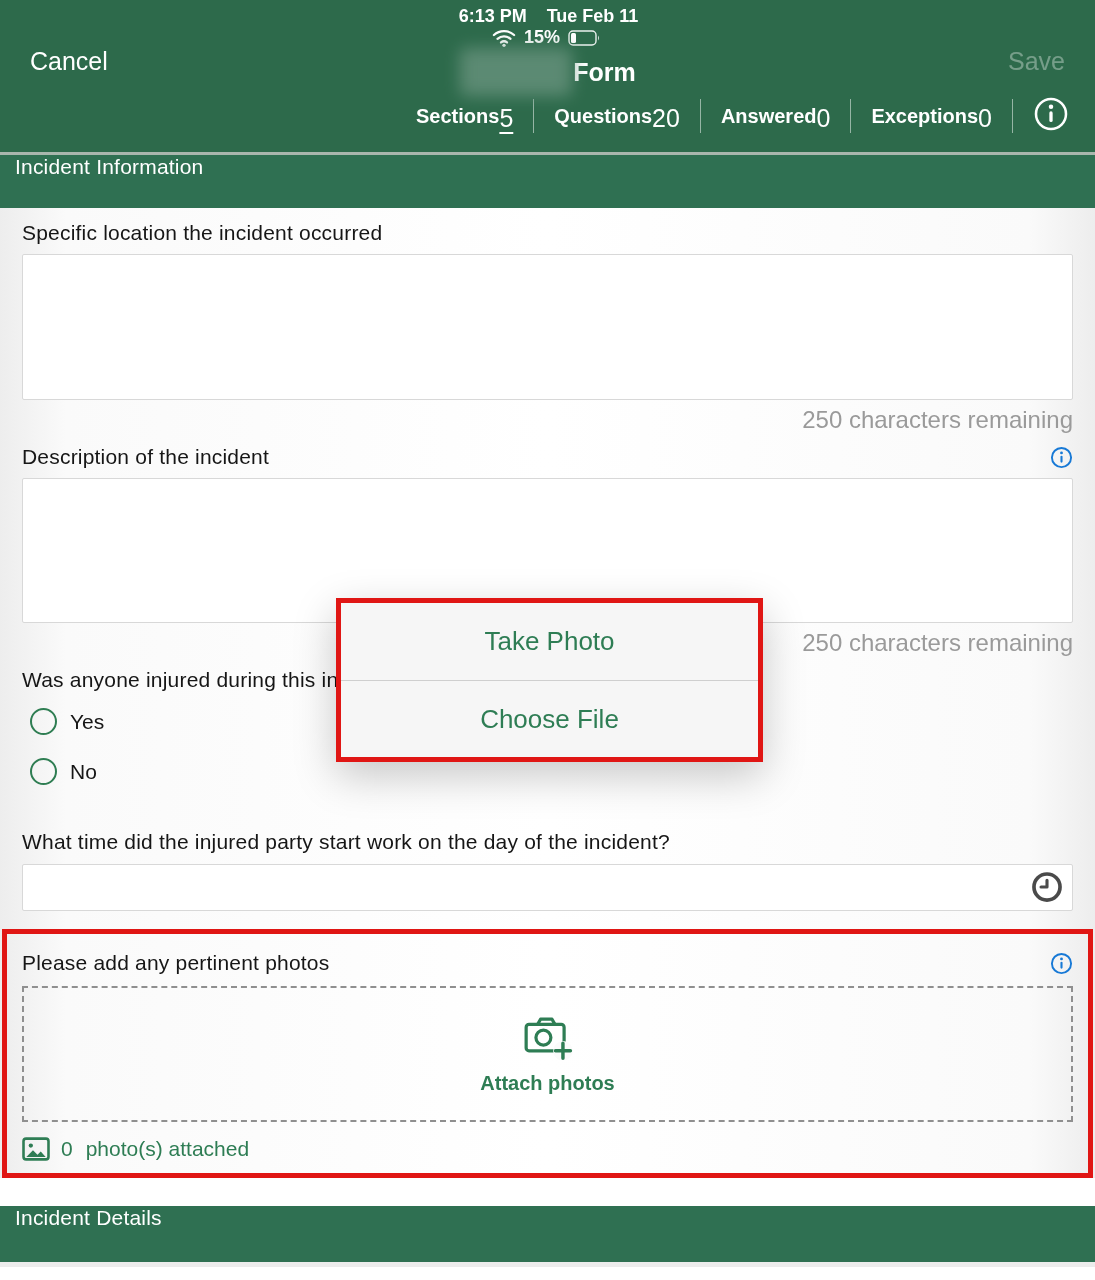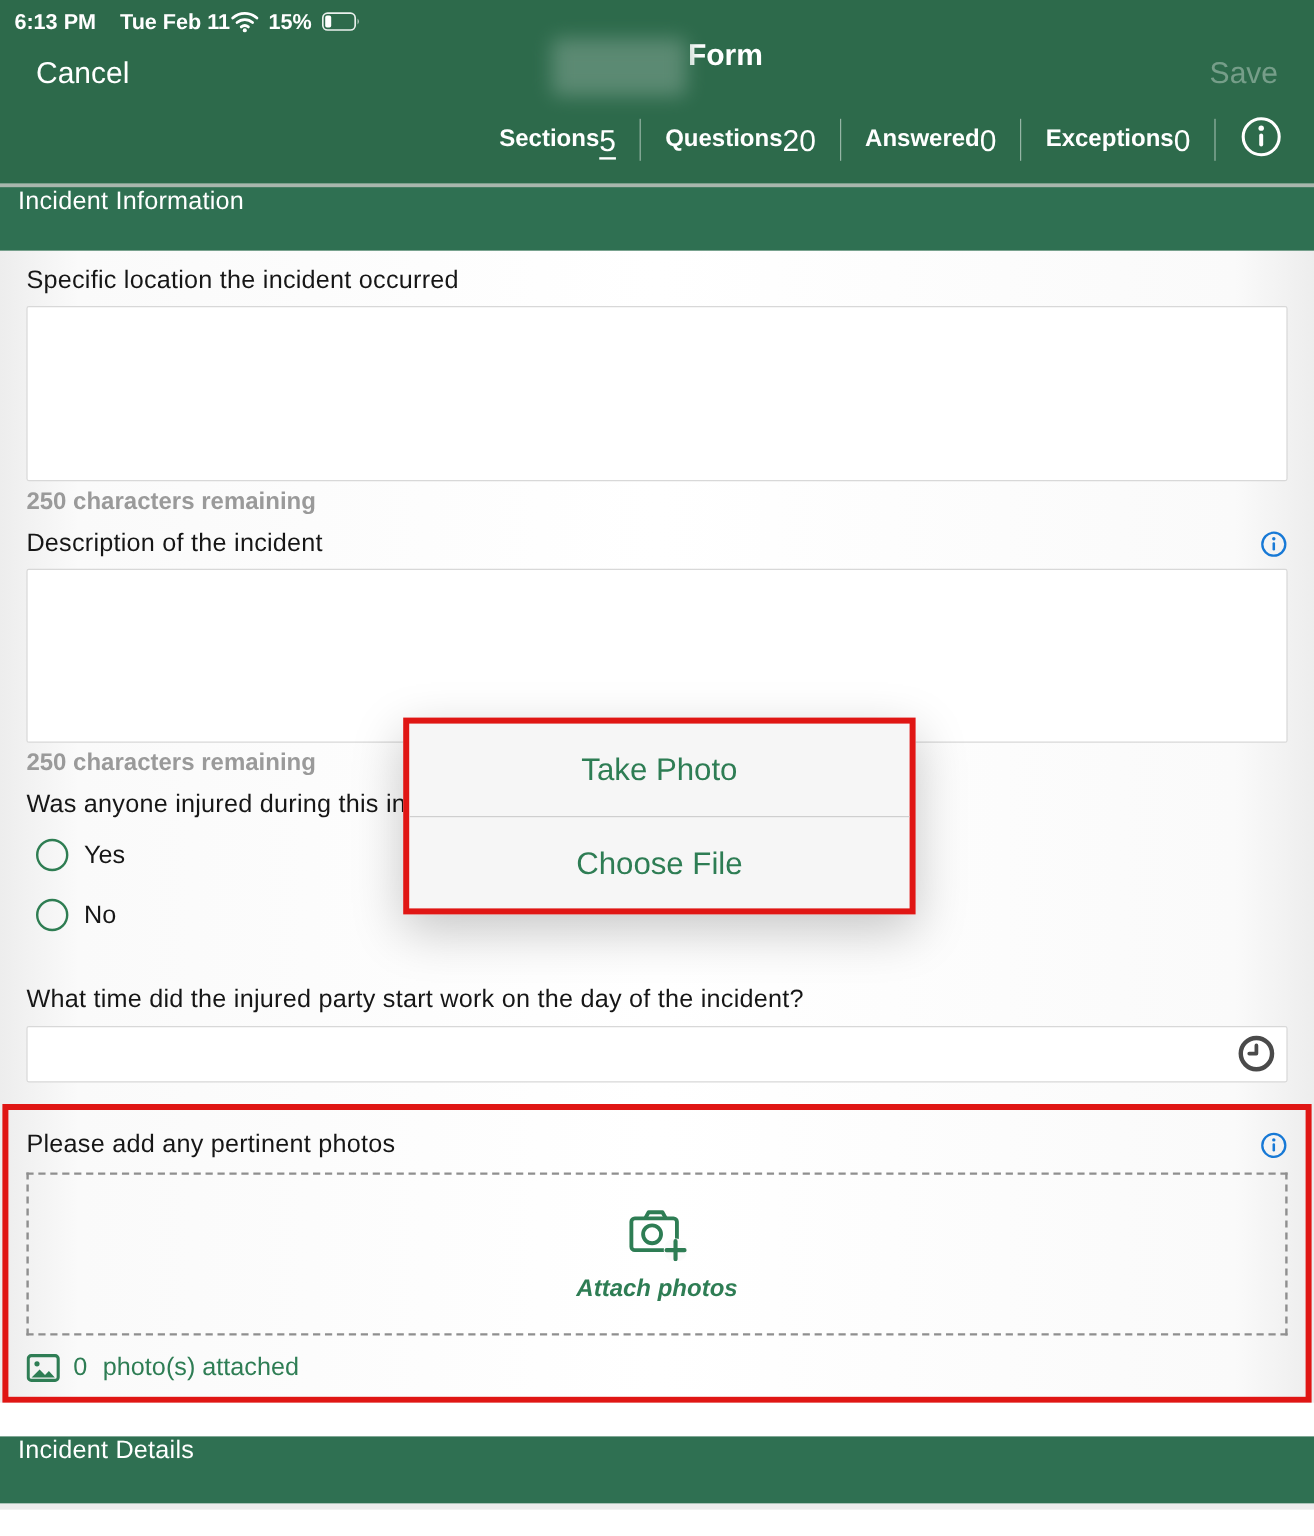--- a/index.html
+++ b/index.html
@@ -5,32 +5,32 @@
   * { margin:0; padding:0; box-sizing:border-box; }
   html,body { width:1095px; height:1280px; overflow:hidden; }
   body {
     font-family:"Liberation Sans","DejaVu Sans",sans-serif;
     background:#ffffff; position:relative;
   }
 
   
   .header { background:#2d6a4b; color:#fff; }
   .status-bar {
-    height:30px; display:flex; align-items:center;
-    padding:6px 10px 0 12px; font-size:18px; font-weight:600;
+    height:30px; display:flex; justify-content:space-between; align-items:center;
+    padding:6px 10px 0 12px; font-size:18px; font-weight:600;flex-direction:column;
   }
   .status-left { display:flex; gap:20px; align-items:center; }
   .status-right { display:flex; gap:8px; align-items:center; padding-right:4px; }
   .status-right svg { display:block; }
 
   .nav-row { position:relative; height:62px; display:flex; align-items:center; padding:0 30px; }
   .cancel-btn { font-size:25px; color:#fff; cursor:pointer; }
   .title-group {
-    position:absolute; left:50%; top:2px; transform:translateX(-50%);
-    display:flex; align-items:flex-start; gap:2px; height:52px;
+    position:absolute; left:50%; top:16px; transform:translateX(-50%);
+    display:flex; align-items:center; gap:2px; height:52px;
   }
   .blur-blob {
     width:112px; height:48px; border-radius:5px;
     background:#64907a; filter:blur(8px); opacity:.85;
   }
   .title-text { font-size:25px; font-weight:700; color:#fff; }
   .save-btn { margin-left:auto; font-size:25px; color:rgba(255,255,255,0.35); }
 
   .stats-row { display:flex; justify-content:flex-end; align-items:stretch; padding:4px 14px 16px 0; }
   .stat { display:flex; flex-direction:row; align-items:center; padding:0 20px; }
@@ -53,21 +53,21 @@
     padding:12px 22px 0;
     background:linear-gradient(90deg,#ededed 0%,#fafafa 6%,#ffffff 50%,#fafafa 94%,#ededed 100%);
   }
   .q-label { font-size:21px; font-weight:500; color:#161616; line-height:26px; letter-spacing:.2px; }
   .label-row { display:flex; justify-content:space-between; align-items:center; margin-top:4px; }
   .big-textarea {
     display:block; width:100%; height:146px; margin-top:8px;
     border:1px solid #d8d8d8; border-radius:2px; background:#fff;
     resize:none; font:inherit; outline:none;
   }
-  .remaining { text-align:left; color:#9a9a9a; font-size:20px; margin:6px 0 10px;font-weight:bold; }
+  .remaining { text-align:right; color:#9a9a9a; font-size:24px; margin:6px 0 10px; }
   .info-icon { width:23px; height:23px; color:#1779d6; cursor:pointer; flex:0 0 auto; }
 
   .radio-row { display:flex; align-items:center; gap:13px; margin:15px 0 0 8px; cursor:pointer; }
   .radio-row + .radio-row { margin-top:23px; }
   .radio-circle { width:27px; height:27px; border:2.5px solid #2e7d52; border-radius:50%; background:transparent; }
   .radio-label { font-size:21px; font-weight:500; color:#161616; }
 
   .time-label { margin-top:44px; }
   .time-input-wrap { position:relative; margin-top:9px; margin-bottom:2px; }
   .time-input {
@@ -80,21 +80,21 @@
   .photos-annotation {
     border:5px solid #e01614; margin:18px -20px 0 -20px;
     padding:16px 15px 12px;
   }
   .dashed-box {
     margin-top:10px; height:136px; border:2px dashed #8f8f8f;
     display:flex; flex-direction:column; align-items:center; justify-content:center;
     gap:12px; cursor:pointer;
   }
   .camera-icon { width:56px; height:46px; color:#2e7d54; }
-  .attach-label { color:#2e7d54; font-size:20px; font-weight:600;font-style:italic; }
+  .attach-label { color:#2e7d54; font-size:20px; font-weight:600; }
   .attached-row { display:flex; align-items:center; gap:11px; margin-top:15px; color:#2e7d54; }
   .image-icon { width:28px; height:24px; color:#2e7d54; }
   .attached-count, .attached-text { font-size:21px; font-weight:500; }
   .attached-text { margin-left:2px; }
 
   .white-gap { height:28px; background:#fff; }
   .bottom-strip { height:5px; background:#ececec; }
 
   
   .action-sheet {

